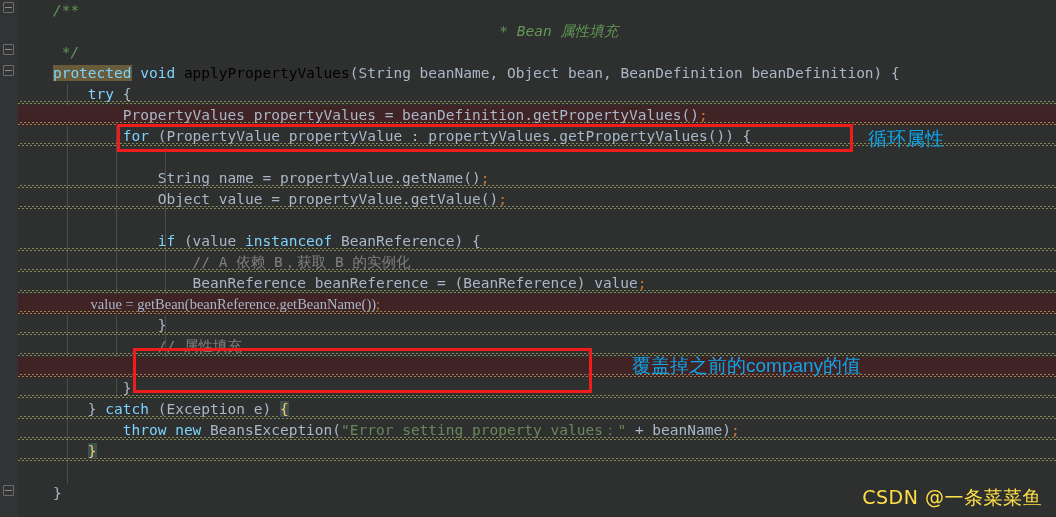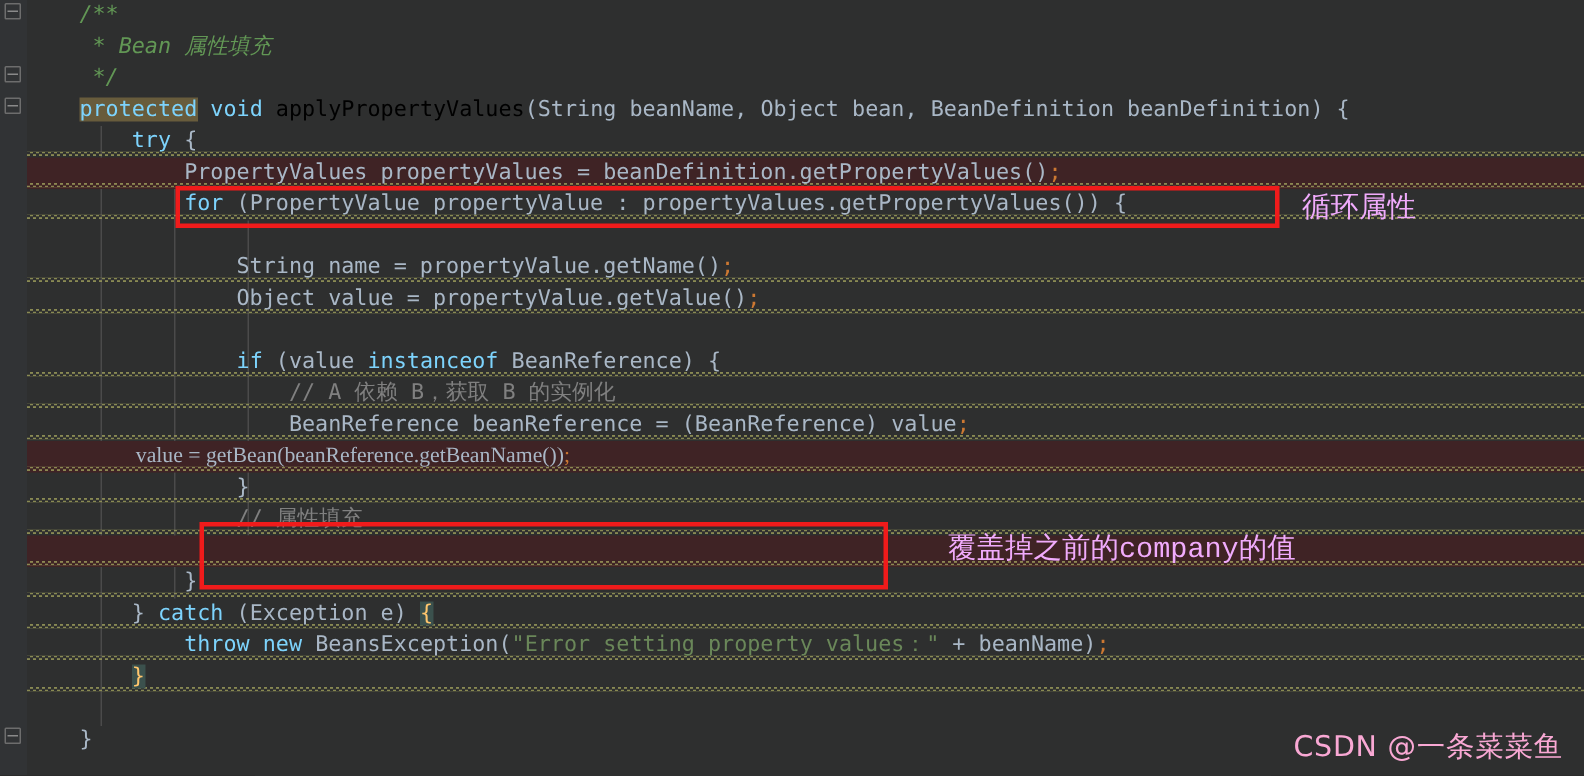--- a/index.html
+++ b/index.html
@@ -100,34 +100,34 @@
   
   .redbox {
     position: absolute;
     border: 3px solid #f01b1b;
     box-sizing: border-box;
     z-index: 5;
     pointer-events: none;
   }
   .redtext {
     position: absolute;
-    color: #f0abfc;
-    font-family: Liberation Mono, monospace;
+    color: #0ea5e9;
+    font-family: Liberation Sans, sans-serif;
     font-size: 19px;
     line-height: 22px;
     white-space: pre;
     z-index: 6;
   }
 
   
   .watermark {
     position: absolute;
     right: 14px;
     bottom: 6px;
-    color: #f9a8d4;
+    color: #fde047;
     font-family: "DejaVu Sans", "Liberation Sans", sans-serif;
     font-size: 19px;
     letter-spacing: 0.5px;
     z-index: 7;
   }
 </style>
 </head>
 <body>
 
 <div id="screen">
@@ -137,21 +137,21 @@
       <div class="fold-icon" style="top: 44px;"></div>
       <div class="fold-icon" style="top: 65px;"></div>
       <div class="fold-icon" style="top: 485px;"></div>
     </div>
 
   <div class="code" id="code">
       <div class="iguide" style="left: 49px; top: 84px; height: 400px;"></div>
       <div class="iguide" style="left: 98px; top: 105px; height: 294px;"></div>
       <div class="iguide" style="left: 147px; top: 147px; height: 210px;"></div>
       <div class="line bg-none" style="top: 0px;"><span class="txt"><span class="plain">    </span><span class="cmt">/**</span></span></div>
-      <div class="line bg-none" style="top: 21px;"><span class="txt"><span class="cmt">     * </span><span class="cmt">Bean</span><span class="cmt"> 属性填充</span></span></div>
+      <div class="line bg-none" style="top: 21px; text-align: center;"><span class="txt"><span class="cmt">     * </span><span class="cmt">Bean</span><span class="cmt"> 属性填充</span></span></div>
       <div class="line bg-none" style="top: 42px;"><span class="txt"><span class="cmt">     */</span></span></div>
       <div class="line bg-none" style="top: 63px;"><span class="txt"><span class="plain">    </span><span class="kw hl-search">protected</span><span class="plain"> </span><span class="kw">void</span><span class="plain"> </span><span class="mtd">applyPropertyValues</span><span class="brace">(</span><span class="plain">String</span><span class="plain"> beanName</span><span class="brace">,</span><span class="plain"> Object</span><span class="plain"> bean</span><span class="brace">,</span><span class="plain"> BeanDefinition</span><span class="plain"> beanDefinition</span><span class="brace">) {</span></span></div>
       <div class="line bg-none" style="top: 84px;"><div class="wavy" style="top: 17px;"></div><span class="txt"><span class="plain">        </span><span class="kw">try</span><span class="brace"> {</span></span></div>
       <div class="line bg-mod" style="top: 105px;"><div class="wavy" style="top: 17px;"></div><span class="txt"><span class="plain">            PropertyValues propertyValues = beanDefinition.getPropertyValues()</span><span class="semi">;</span></span></div>
       <div class="line bg-none" style="top: 126px;"><div class="wavy" style="top: 17px;"></div><span class="txt"><span class="plain">            </span><span class="kw">for</span><span class="plain"> (PropertyValue propertyValue : propertyValues.getPropertyValues()) {</span></span></div>
       <div class="line bg-none" style="top: 147px;"><span class="txt"></span></div>
       <div class="line bg-none" style="top: 168px;"><div class="wavy" style="top: 17px;"></div><span class="txt"><span class="plain">                String name = propertyValue.getName()</span><span class="semi">;</span></span></div>
       <div class="line bg-none" style="top: 189px;"><div class="wavy" style="top: 17px;"></div><span class="txt"><span class="plain">                Object value = propertyValue.getValue()</span><span class="semi">;</span></span></div>
       <div class="line bg-none" style="top: 210px;"><span class="txt"></span></div>
       <div class="line bg-none" style="top: 231px;"><div class="wavy" style="top: 17px;"></div><span class="txt"><span class="plain">                </span><span class="kw">if</span><span class="plain"> (value </span><span class="kw">instanceof</span><span class="plain"> BeanReference) {</span></span></div>

